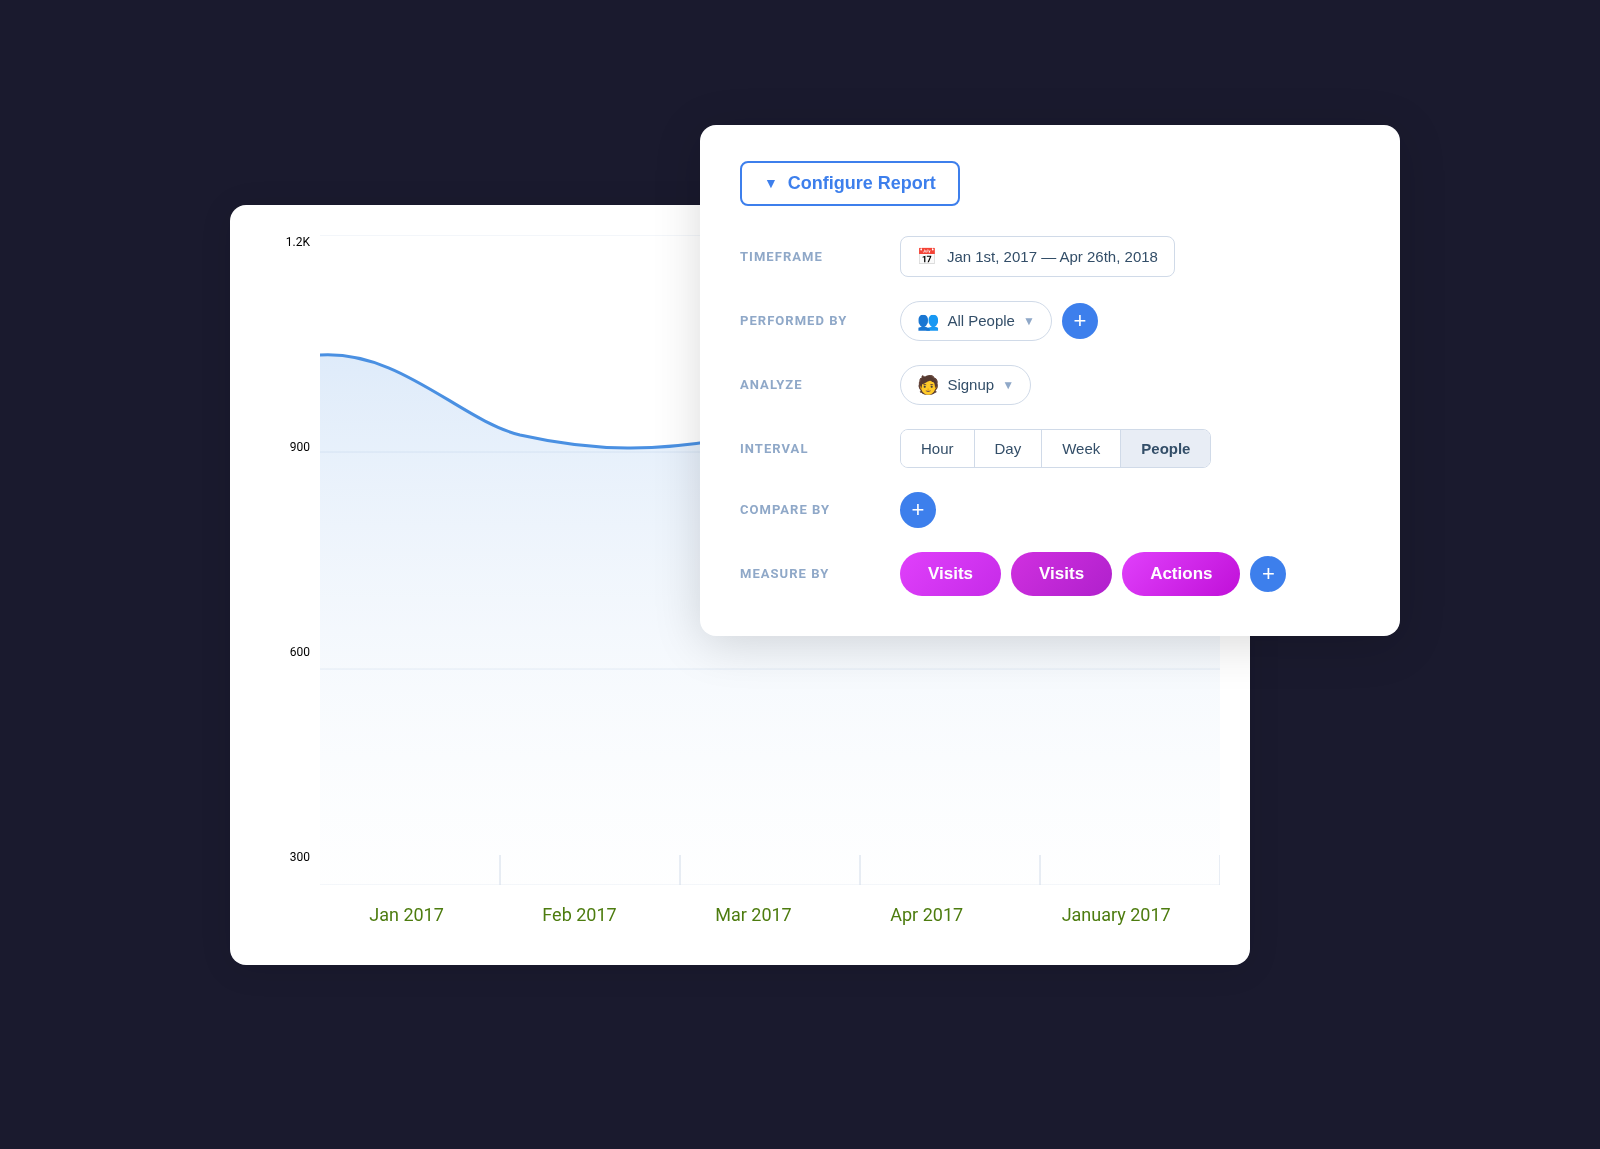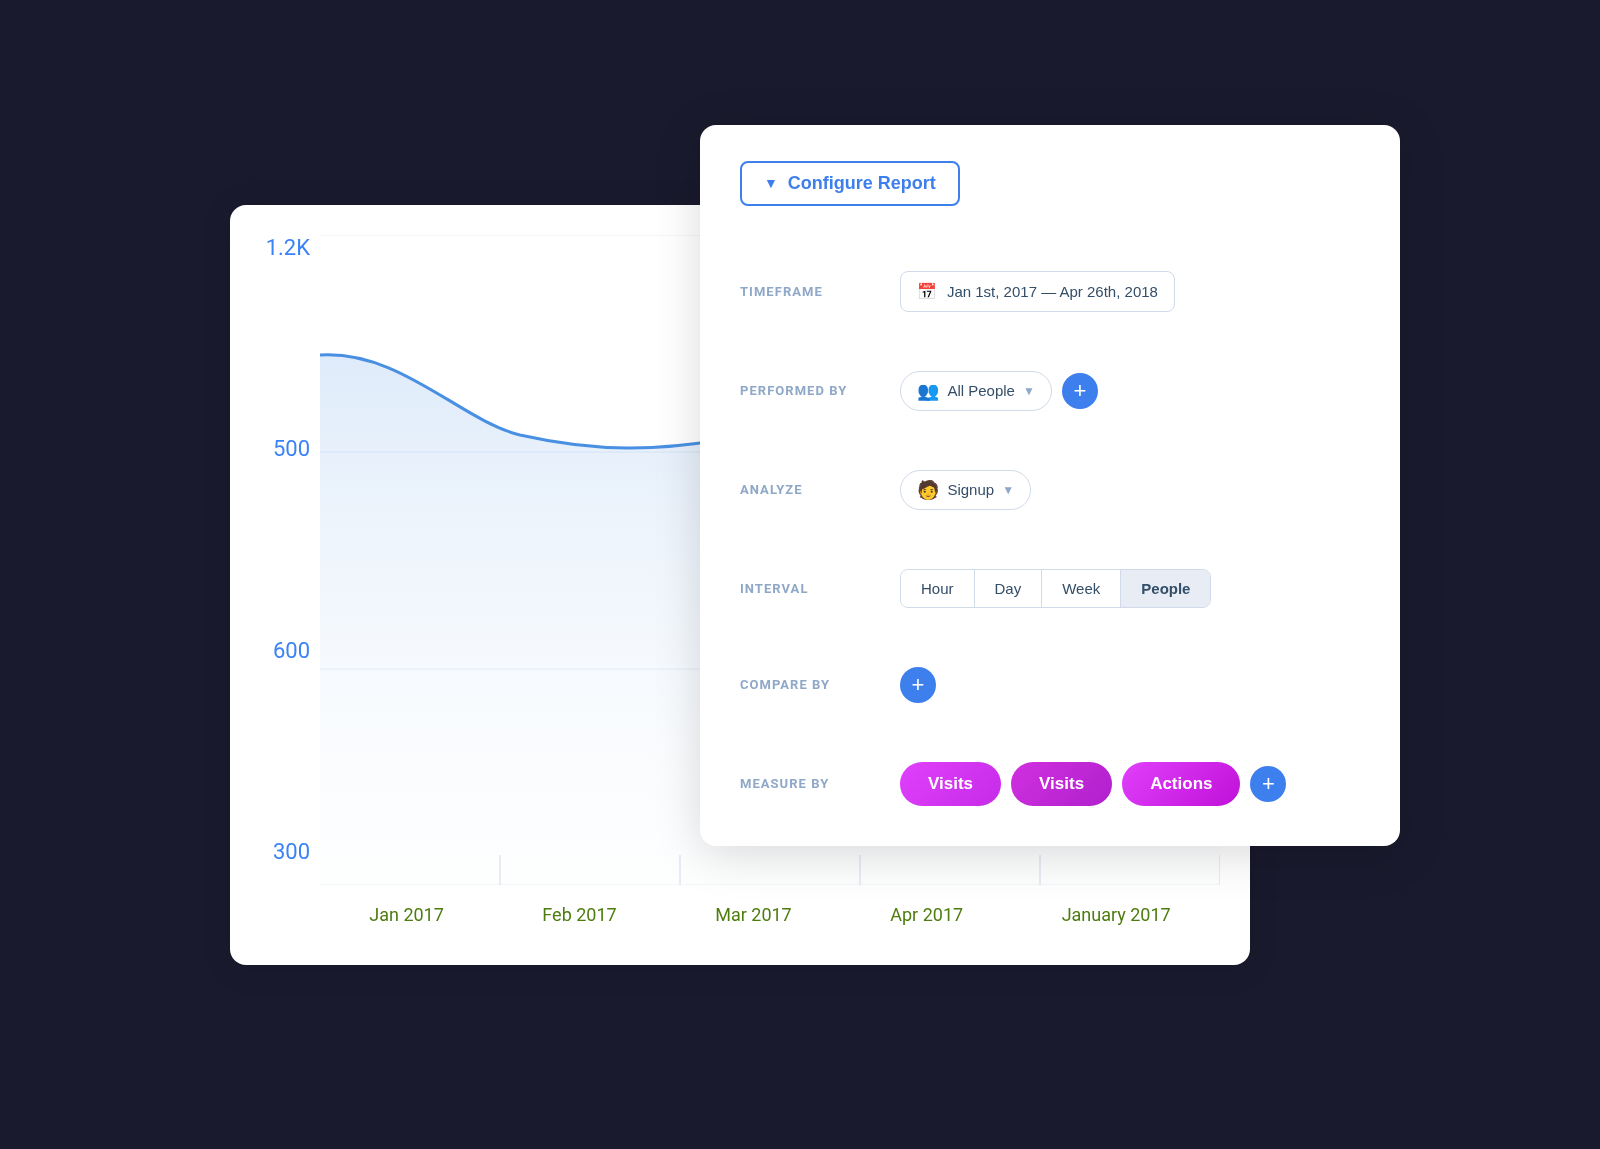--- a/index.html
+++ b/index.html
@@ -39,22 +39,22 @@
       left: 0;
       top: 0;
       bottom: 60px;
       width: 60px;
       display: flex;
       flex-direction: column;
       justify-content: space-between;
       padding-bottom: 20px;
     }
     .y-label {
-      font-size: 22px;
-      color: #3b82f6;
+      font-size: 12px;
+      color: #000000;
       font-weight: 400;
       text-align: right;
       padding-right: 10px;
     }
     .x-labels {
       position: absolute;
       bottom: 0;
       left: 60px;
       right: 0;
       height: 60px;
@@ -109,21 +109,20 @@
     }
     .config-rows {
       display: flex;
       flex-direction: column;
       gap: 24px;
     }
     .config-row {
       display: flex;
       align-items: center;
       gap: 20px;
-      margin-top: 35px;
     }
     .config-label {
       font-size: 13px;
       font-weight: 700;
       color: #8fa8c8;
       letter-spacing: 0.08em;
       text-transform: uppercase;
       width: 140px;
       flex-shrink: 0;
     }
@@ -233,21 +232,21 @@
   </style>
 </head>
 <body>
 
 <div class="scene">
 
   <div class="chart-card">
     <div class="chart-area">
       <div class="y-labels">
         <span class="y-label">1.2K</span>
-        <span class="y-label">500</span>
+        <span class="y-label">900</span>
         <span class="y-label">600</span>
         <span class="y-label">300</span>
       </div>
       <div class="chart-plot">
         <svg viewBox="0 0 900 650" preserveAspectRatio="none" xmlns="http://www.w3.org/2000/svg">
 
           <line class="grid-line" x1="0" y1="0" x2="900" y2="0"></line>
           <line class="grid-line" x1="0" y1="217" x2="900" y2="217"></line>
           <line class="grid-line" x1="0" y1="434" x2="900" y2="434"></line>
           <line class="grid-line" x1="0" y1="650" x2="900" y2="650"></line>

